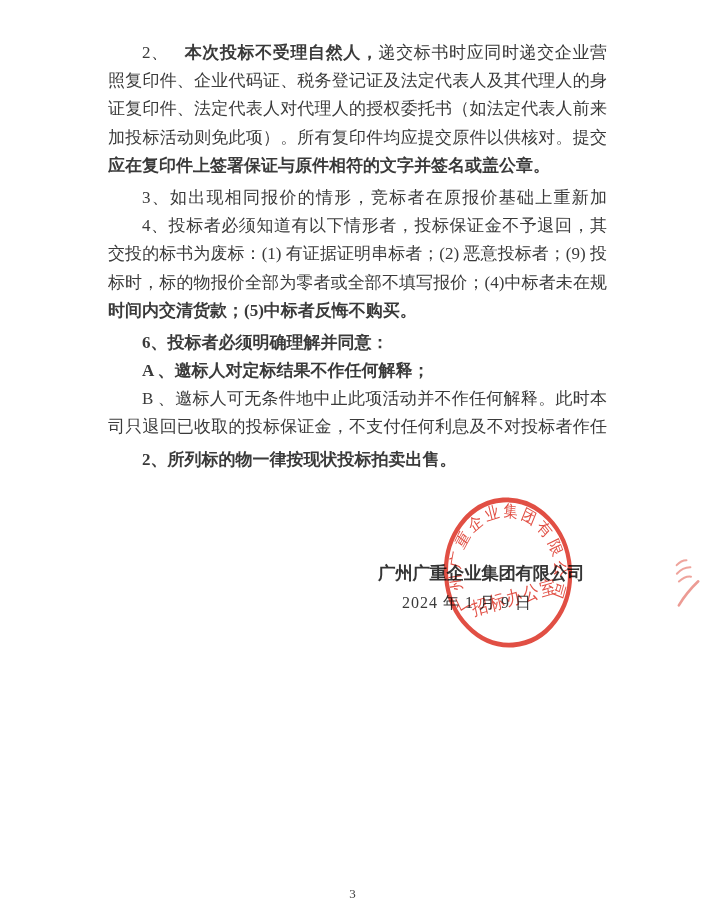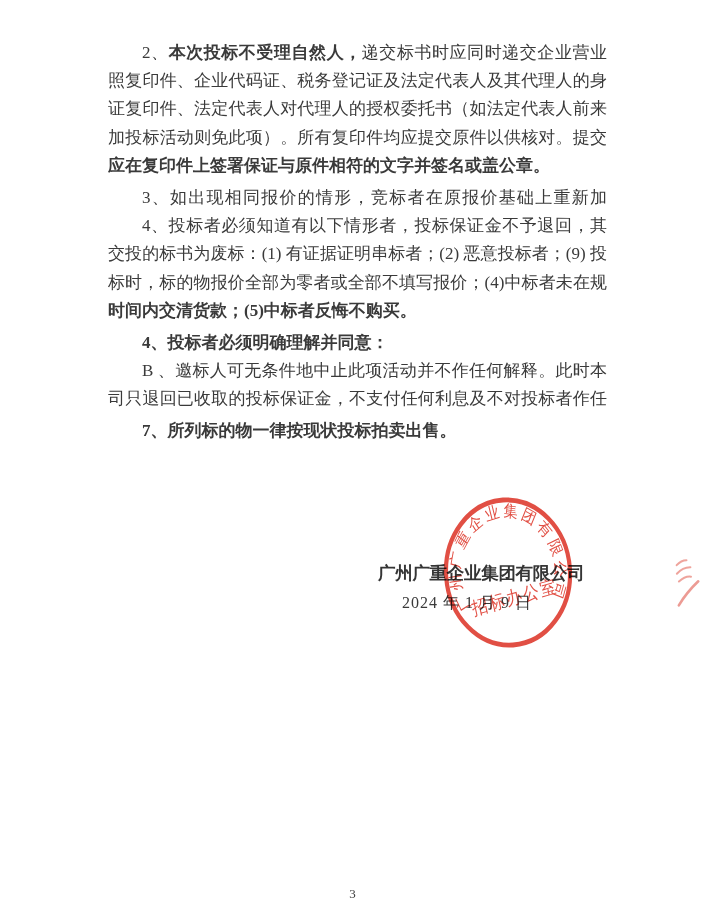--- a/index.html
+++ b/index.html
@@ -23,21 +23,21 @@
   .line {
     text-align:justify;
     text-align-last:justify;
     text-justify:inter-character;
     height:28.2px;
     overflow:hidden;
     white-space:normal;
   }
   .line.short { text-align-last:left;font-weight:bold; }
   .line.indent { text-indent:34px; }
-  .lead-bold { font-weight:bold; }
+  .lead-bold { font-weight:bold;margin-left:16px; }
   
   .sig-company {
     position:absolute; left:378px; top:561px;
     font-size:17.5px; letter-spacing:-0.3px;
     font-weight:600; color:#353535;
     white-space:nowrap;
   }
   .sig-date {
     position:absolute; left:402px; top:593px;
     font-size:16px; letter-spacing:1px;
@@ -87,31 +87,34 @@
     </div>
 
     <div class="para">
       <div class="line indent">4、投标者必须知道有以下情形者，投标保证金不予退回，其所</div>
       <div class="line">交投的标书为废标：(1) 有证据证明串标者；(2) 恶意投标者；(9) 投</div>
       <div class="line">标时，标的物报价全部为零者或全部不填写报价；(4)中标者未在规定</div>
       <div class="line short">时间内交清货款；(5)中标者反悔不购买。</div>
     </div>
 
     <div class="para gap">
-      <div class="line indent short">4、投标者必须明确理解并同意：</div>
+      <div class="line indent short">6、投标者必须明确理解并同意：</div>
     </div>
 
+    <div class="para">
+      <div class="line indent short">A 、邀标人对定标结果不作任何解释；</div>
+    </div>
 
     <div class="para">
       <div class="line indent">B 、邀标人可无条件地中止此项活动并不作任何解释。此时本公</div>
       <div class="line">司只退回已收取的投标保证金，不支付任何利息及不对投标者作任何</div>
     </div>
 
     <div class="para gap">
-      <div class="line indent short">7、所列标的物一律按现状投标拍卖出售。</div>
+      <div class="line indent short">2、所列标的物一律按现状投标拍卖出售。</div>
     </div>
 
   </div>
 
   <div class="sig-company">广州广重企业集团有限公司</div>
   <div class="sig-date">2024 年 1 月 9 日</div>
 
   <svg class="seal" viewBox="0 0 160 160" preserveAspectRatio="none">
     <circle cx="80" cy="80" r="74" fill="none" stroke-width="5" stroke="#df4034"></circle>
     <defs>

